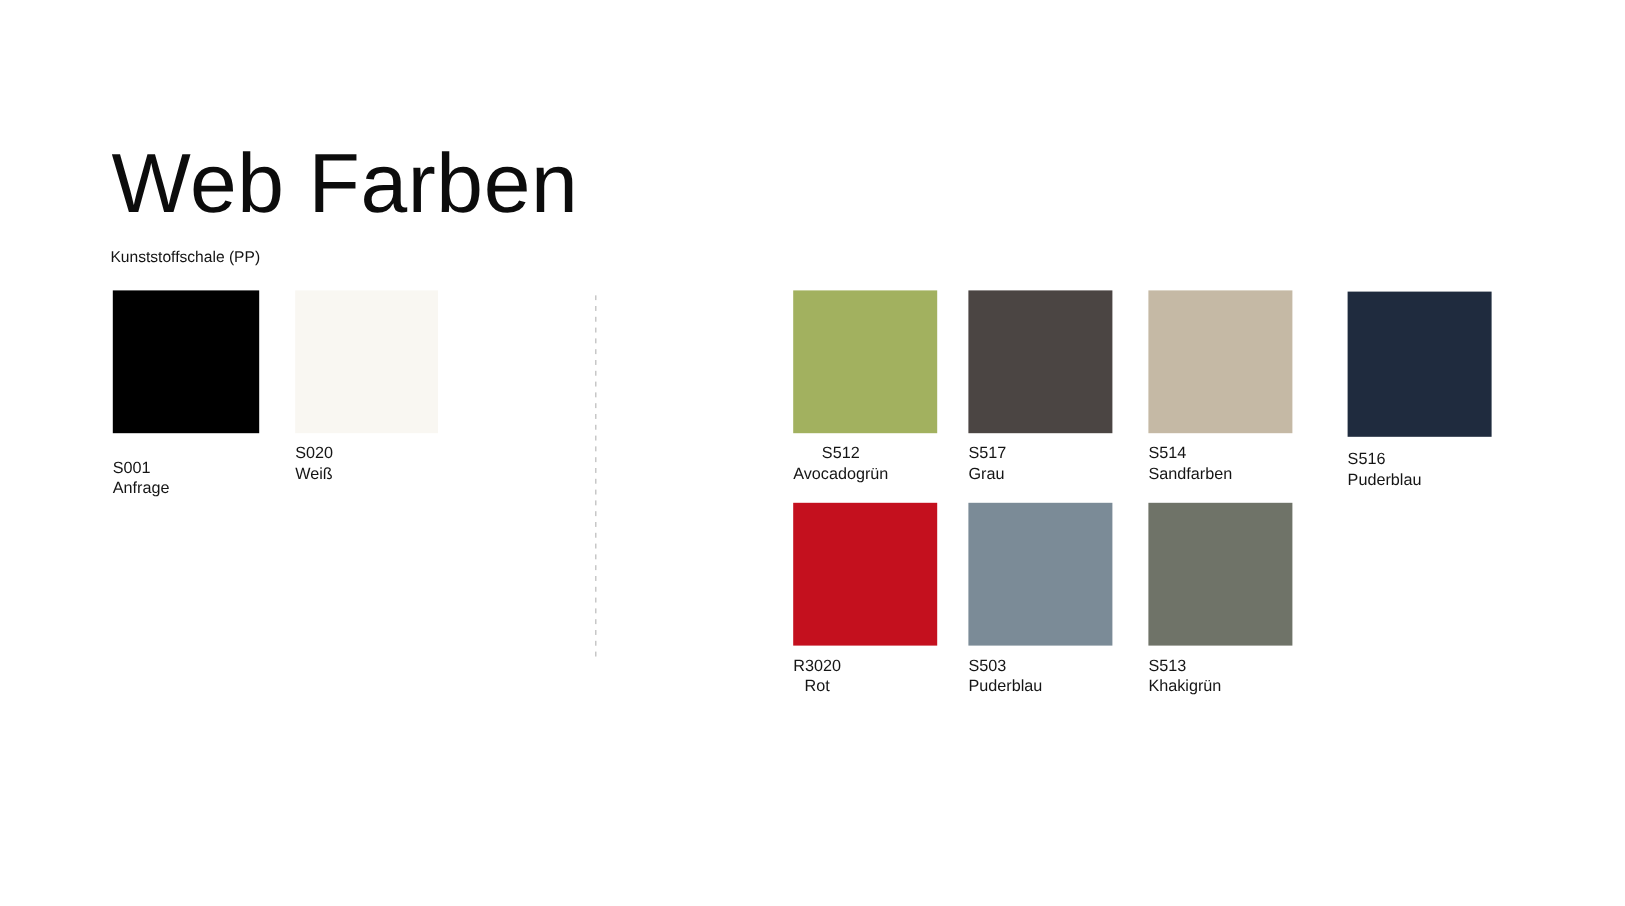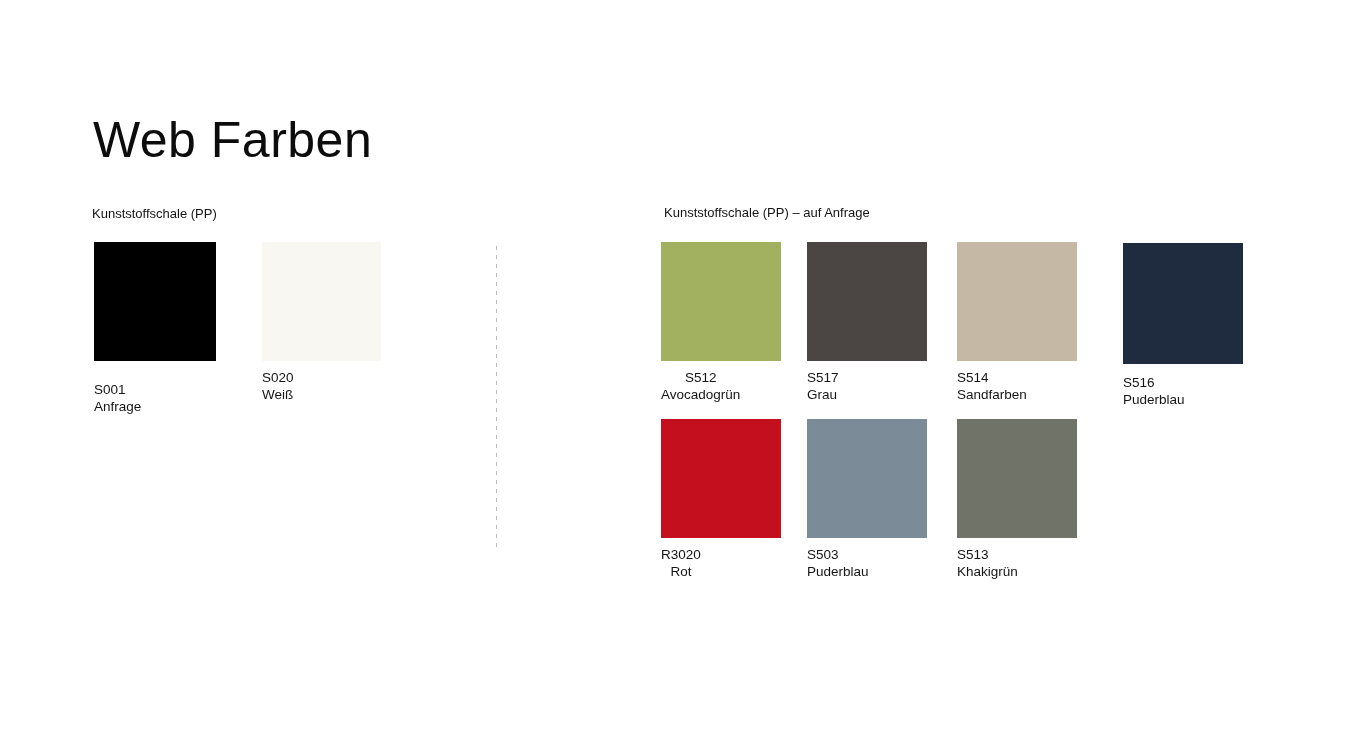--- a/index.html
+++ b/index.html
@@ -21,21 +21,21 @@
   .page {
     position: absolute;
     inset: 0;
   }
 
   
   .page-title {
     position: absolute;
     left: 93px;
     top: 70px;
-    font-size: 50px;
+    font-size: 70px;
     line-height: 72px;
     font-weight: 300;
     letter-spacing: 0.5px;
     color: #0c0c0c;
     white-space: nowrap;
   }
 
   
   .section-header {
     position: absolute;
@@ -90,21 +90,21 @@
     font-size: 13.5px;
     line-height: 17.2px;
     color: #151515;
     font-weight: 400;
   }
   .swatch-code { display: block; }
   .swatch-name { display: block; }
 
   
   .group-left .s-black { left: 0px;   top: 0px; width: 122px; height: 119px; }
-  .group-left .s-white { left: 168px; top: 0px; width: 119px; height: 119px; }
+  .group-left .s-white { left: 152px; top: 0px; width: 119px; height: 119px; }
   .group-left .s-black .swatch-caption { top: 139px; }
   .group-left .s-white .swatch-caption { top: 127px; }
 
   
   .group-right .c0 { left: 0px; text-align: center;   }
   .group-right .c1 { left: 146px; }
   .group-right .c2 { left: 296px; }
   .group-right .c3 { left: 442px; }
 
   .group-right .r0 { top: 0px;   }
@@ -121,21 +121,20 @@
 </style>
 </head>
 <body style="background: rgb(255, 255, 255);">
 
 <div class="page">
 
   <h1 class="page-title">Web Farben</h1>
 
   <div class="section-header left">Kunststoffschale (PP)</div>
 
-  <div class="section-header right">Kunststoffschale (PP) – auf Anfrage</div>
 
   <div class="divider" style="background-image: linear-gradient(rgb(185, 185, 185) 0px, rgb(185, 185, 185) 4px, rgba(255, 255, 255, 0) 4px, rgba(255, 255, 255, 0) 9px);"></div>
 
   <div class="swatch-group group-left">
 
     <div class="swatch-item s-black">
       <span class="swatch-chip" style="background-color: rgb(0, 0, 0);"></span>
       <div class="swatch-caption">
         <span class="swatch-code">S001</span>
         <span class="swatch-name">Anfrage</span>

